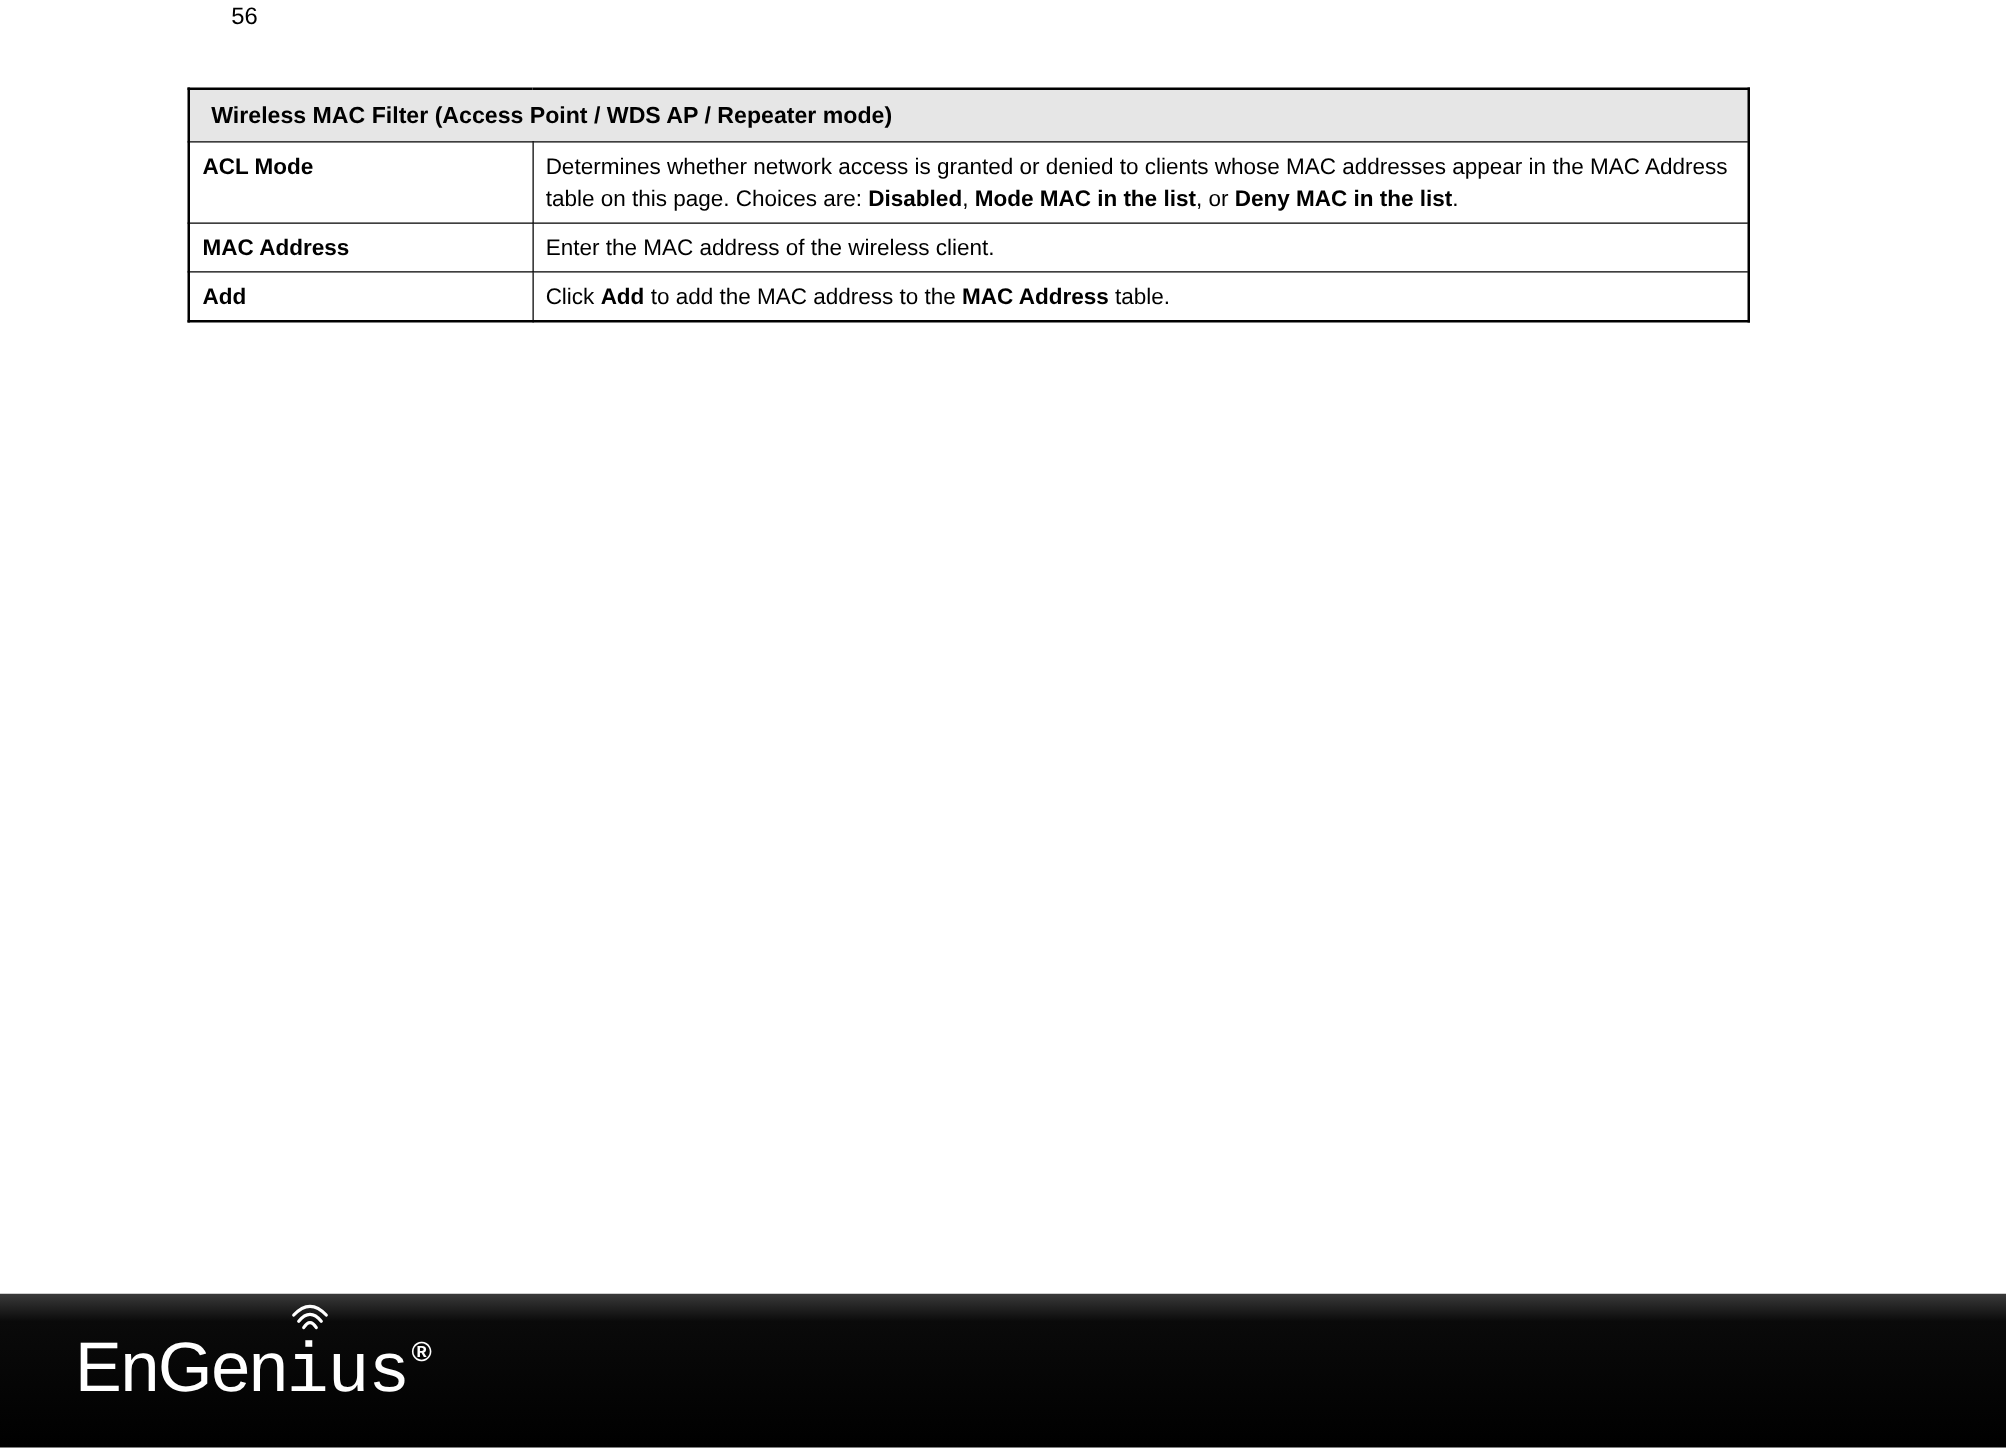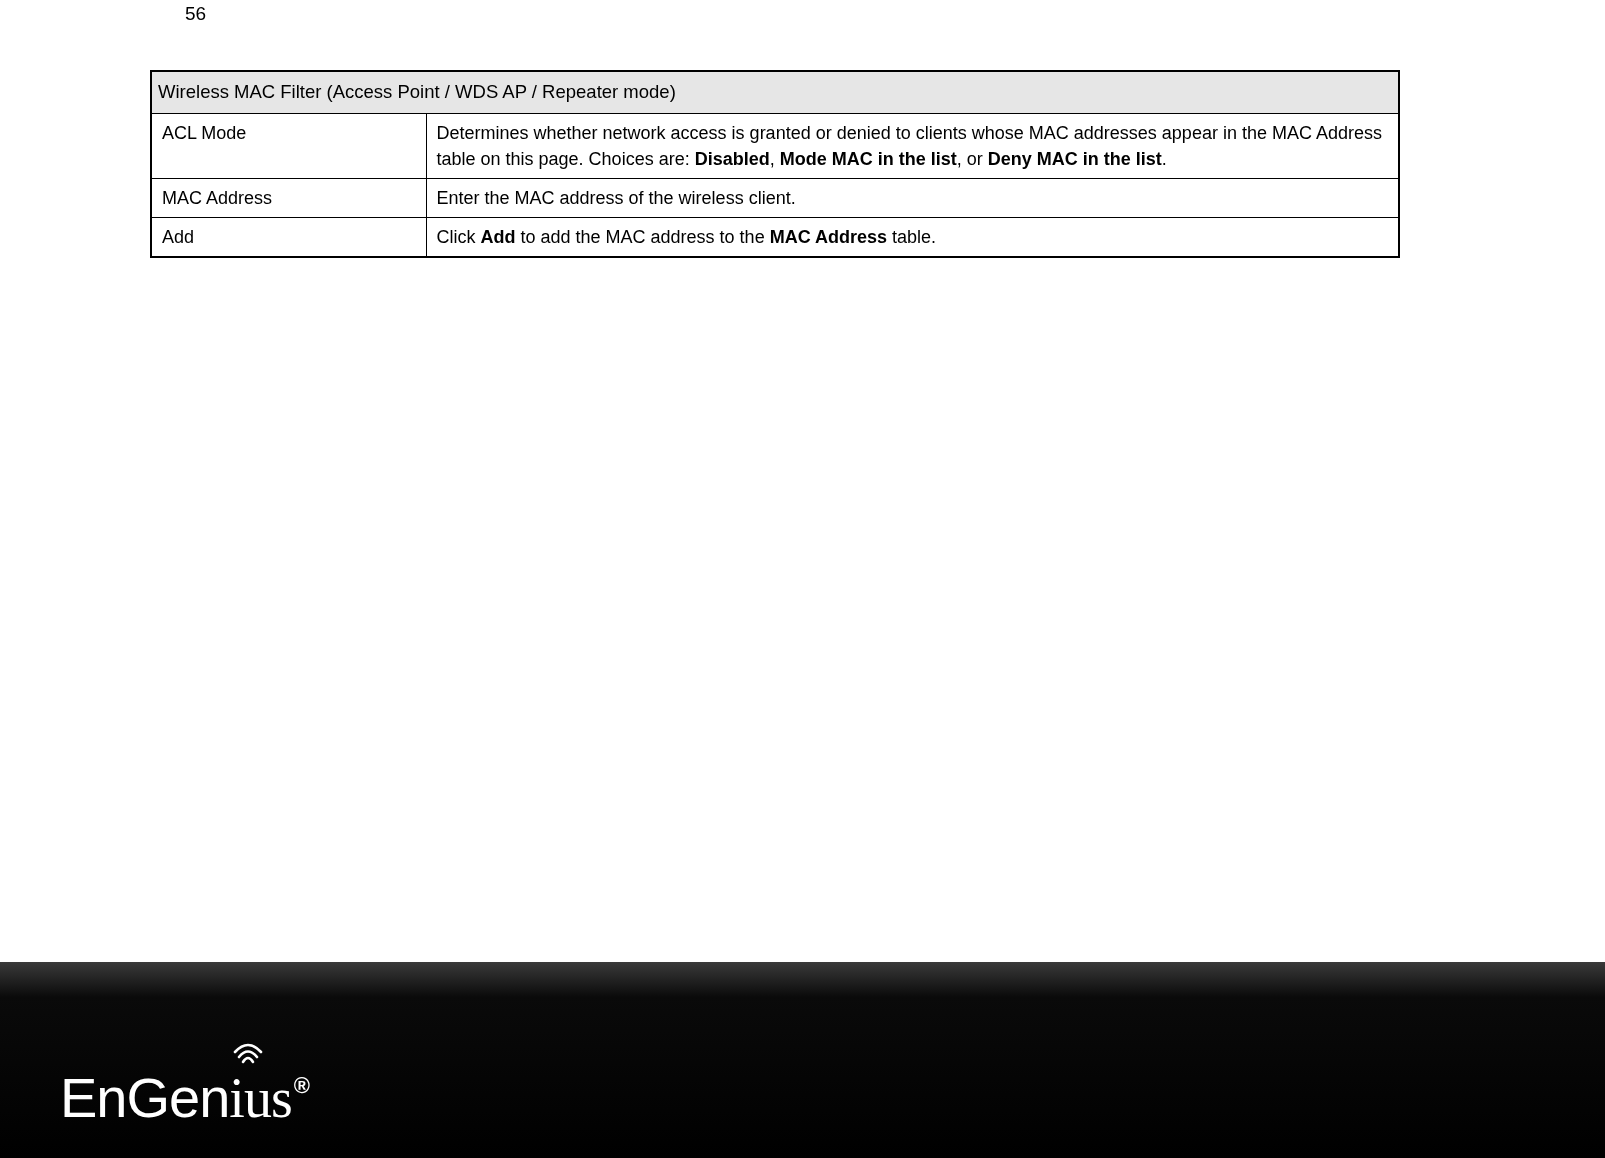--- a/index.html
+++ b/index.html
@@ -35,56 +35,56 @@
     .content-table td {
       border: 1px solid #000;
       padding: 6px 10px;
       text-align: left;
       vertical-align: top;
       font-size: 18px;
       line-height: 1.45;
     }
     .content-table th.header-cell {
       background: #e6e6e6;
-      font-weight: normal;
+      font-weight: bold;
       font-size: 18.5px;
-      padding: 7px 6px;
+      padding: 7px 17px;
     }
     .label-col {
       width: 275px;
-      font-weight: normal;
+      font-weight: bold;
     }
     .desc-col {
       font-weight: normal;
     }
     .footer {
       position: absolute;
       bottom: 0;
       left: 0;
       width: 1605px;
-      height: 196px;
+      height: 123px;
       background: linear-gradient(180deg, #3a3a3a 0%, #0a0a0a 18%, #000 100%);
       display: flex;
       align-items: flex-end;
       padding: 0 0 28px 60px;
     }
     .logo-wrap {
       display: flex;
       align-items: baseline;
       color: #fff;
     }
     .logo-text-a {
       font-family: Arial, sans-serif;
       font-weight: 400;
       font-size: 56px;
       letter-spacing: -1px;
       color: #fff;
     }
     .logo-text-b {
-      font-family: Liberation Serif, serif;
+      font-family: Liberation Mono, monospace;
       font-weight: 400;
       font-size: 56px;
       letter-spacing: -1px;
       color: #fff;
       position: relative;
     }
     .wifi-mark {
       position: absolute;
       top: -24px;
       left: 4px;

